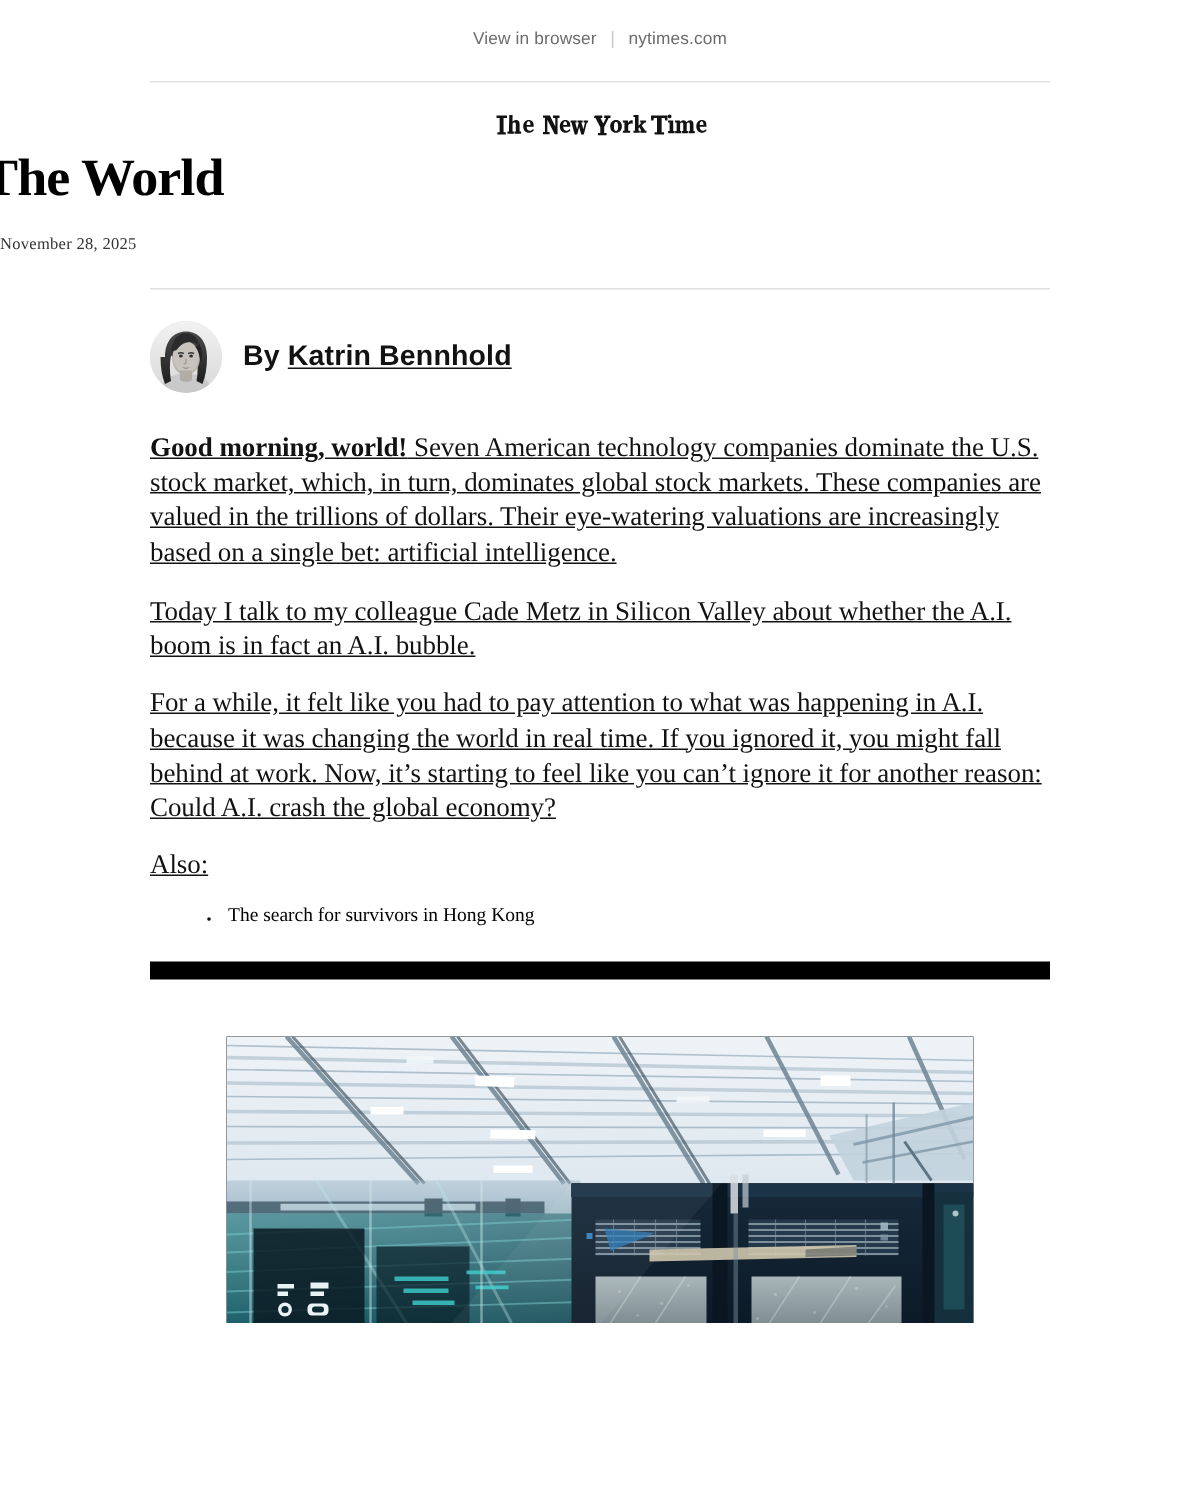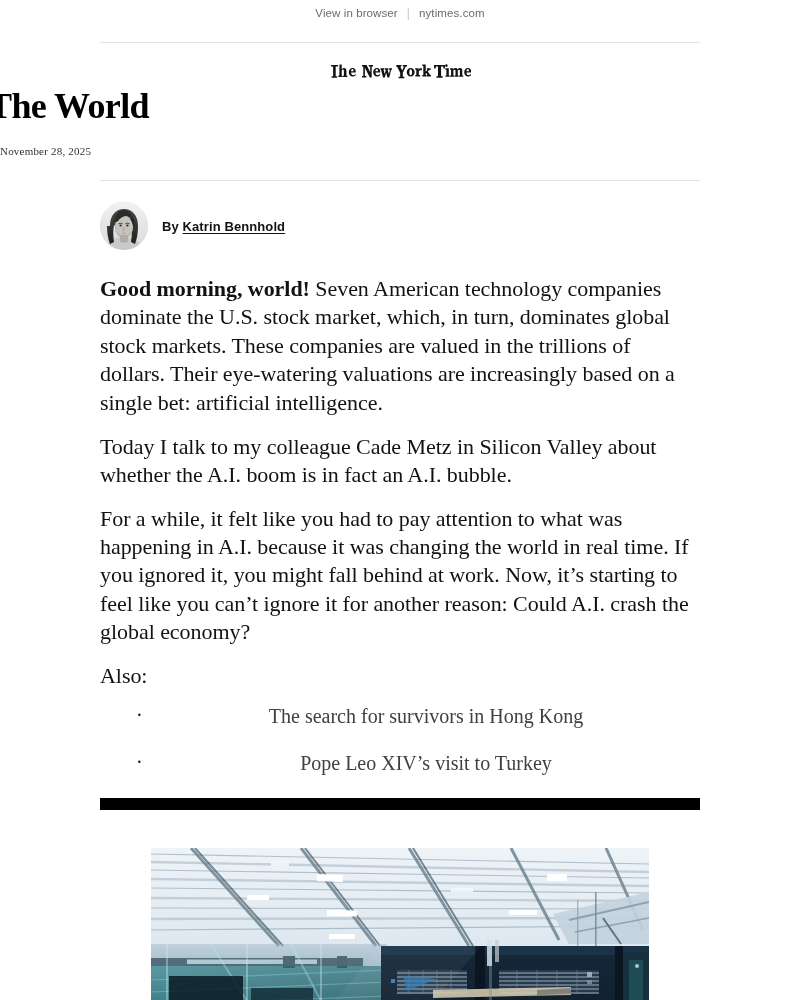--- a/index.html
+++ b/index.html
@@ -20,21 +20,21 @@
     width: 800px;
     height: 1000px;
     position: relative;
     background: #ffffff;
   }
 
   
   .preheader {
     width: 100%;
     text-align: center;
-    padding-top: 6px;
+    padding-top: 18px;
     font-family: "Liberation Sans", "DejaVu Sans", sans-serif;
     font-size: 11.5px;
     color: #6b6b6b;
     letter-spacing: .1px;
   }
   .preheader a {
     color: #6b6b6b;
     text-decoration: none;
   }
   .preheader .sep {
@@ -107,64 +107,64 @@
     border-radius: 50%;
     overflow: hidden;
     flex: 0 0 48px;
     background: #dcdcdc;
     position: relative;
   }
   .avatar svg { display: block; }
 
   .byline-text {
     font-family: "Liberation Sans", "DejaVu Sans", sans-serif;
-    font-size: 13px;
+    font-size: 19px;
     font-weight: 700;
     color: #121212;
     letter-spacing: .1px;
   }
   .byline-text .author-link {
     color: #121212;
     text-decoration: underline;
     text-underline-offset: 2px;
     text-decoration-thickness: 1px;
   }
 
   
   .body-copy {
     width: 600px;
     margin: 0 auto;
     padding-top: 25px;
   }
   .body-copy p {
     font-family: "Liberation Serif", "DejaVu Serif", serif;
-    font-size: 22px;
+    font-size: 18px;
     line-height: 1.29;
     color: #121212;
     margin-bottom: 15px;
     letter-spacing: -0.05px;
+    text-decoration: underline;
   }
   .body-copy p.lead { margin-bottom: 16px; }
   .body-copy p b { font-weight: 700; }
   .also-label { margin-bottom: 10px !important; }
 
   .bullet-list {
     list-style: none;
     padding-left: 38px;
     margin-top: 14px;
   }
   .bullet-list li {
     font-family: "Liberation Serif", "DejaVu Serif", serif;
-    font-size: 20px;
+    font-size: 13px;
     line-height: 1.25;
-    color: #404040;
+    color: #000000;
     margin-bottom: 22px;
     position: relative;
     padding-left: 14px;
-    text-align: center;
   }
   .bullet-list li::before {
     content: "·";
     position: absolute;
     left: -2px;
     top: -1px;
     font-size: 20px;
     color: #121212;
   }
 
@@ -283,21 +283,20 @@
     <p class="lead"><b>Good morning, world!</b><span> Seven American technology companies dominate the U.S. stock market, which, in turn, dominates global stock markets. These companies are valued in the trillions of dollars. Their eye-watering valuations are increasingly based on a single bet: artificial intelligence.</span></p>
 
     <p>Today I talk to my colleague Cade Metz in Silicon Valley about whether the A.I. boom is in fact an A.I. bubble.</p>
 
     <p>For a while, it felt like you had to pay attention to what was happening in A.I. because it was changing the world in real time. If you ignored it, you might fall behind at work. Now, it’s starting to feel like you can’t ignore it for another reason: Could A.I. crash the global economy?</p>
 
     <p class="also-label">Also:</p>
 
     <ul class="bullet-list">
       <li>The search for survivors in Hong Kong</li>
-      <li>Pope Leo XIV’s visit to Turkey</li>
     </ul>
   </div>
 
   <div class="black-bar"></div>
 
   <div class="hero-wrap">
     <svg width="498" height="191" viewBox="0 0 498 191" xmlns="http://www.w3.org/2000/svg">
       <defs>
         <linearGradient id="ceil" x1="0" y1="0" x2="0" y2="1">
           <stop offset="0%" stop-color="#eef3f7"></stop>

